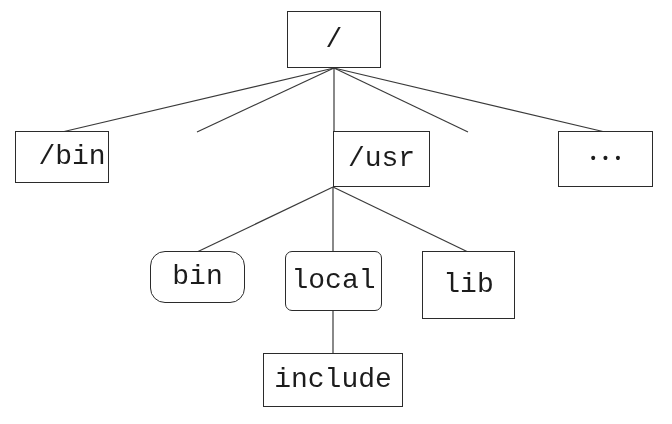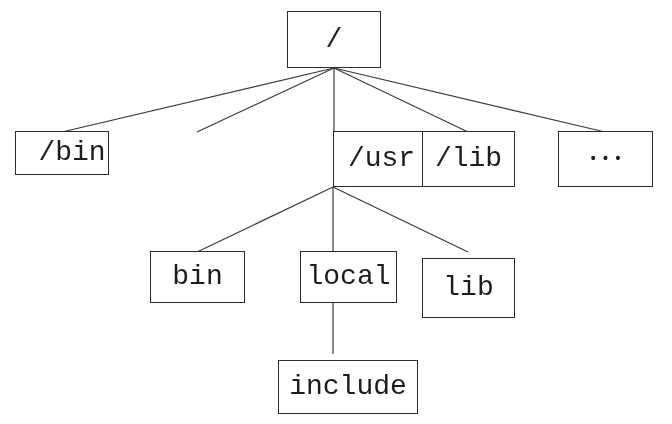--- a/index.html
+++ b/index.html
@@ -30,29 +30,29 @@
     display: flex;
     align-items: center;
     justify-content: center;
     font-size: 28px;
     color: #1c1c1c;
     line-height: 1;
     white-space: nowrap;
   }
   
   .n-root      { left: 287px; top:  11px; width:  94px; height: 57px; }
-  .n-bin-top   { left:  15px; top: 131px; width:  94px; height: 44px; padding-left: 20px; }
+  .n-bin-top   { left:  15px; top: 131px; width:  94px; height: 52px; padding-left: 20px; }
   .n-sbin      { left: 150px; top: 131px; width:  95px; height: 56px; }
   .n-usr       { left: 285px; top: 131px; width:  97px; height: 56px; margin-left: 48px; }
   .n-lib-top   { left: 422px; top: 131px; width:  93px; height: 56px; }
   .n-ellipsis  { left: 558px; top: 131px; width:  95px; height: 56px; }
-  .n-usr-bin   { left: 150px; top: 251px; width:  95px; height: 52px; }
-  .n-usr-local { left: 300px; top: 251px; width:  97px; height: 52px; }
-  .n-usr-lib   { left: 422px; top: 251px; width:  93px; height: 60px; margin-top: 7px; }
-  .n-include   { left: 278px; top: 353px; width: 140px; height: 54px; margin-top: 7px; }
+  .n-usr-bin   { left: 150px; top: 251px; width:  95px; height: 52px; border-radius: 15px; }
+  .n-usr-local { left: 285px; top: 251px; width:  97px; height: 60px; border-radius: 7px; }
+  .n-usr-lib   { left: 422px; top: 251px; width:  93px; height: 68px; }
+  .n-include   { left: 263px; top: 353px; width: 140px; height: 54px; }
   .dots {
     font-size: 14px;
     font-weight: bold;
     letter-spacing: 4px;
     padding-left: 4px; 
   }
   line {
     stroke: #3a3a3a;
     stroke-width: 1.2;
   }
@@ -80,23 +80,20 @@
 
   <div class="node n-bin-top">
     <span>/bin</span>
   </div>
 
 
   <div class="node n-usr">
     <span>/usr</span>
   </div>
 
-  <div class="node n-lib-top">
-    <span>/lib</span>
-  </div>
 
   <div class="node n-ellipsis">
     <span class="dots">•••</span>
   </div>
 
   <div class="node n-usr-bin">
     <span>bin</span>
   </div>
 
   <div class="node n-usr-local">

